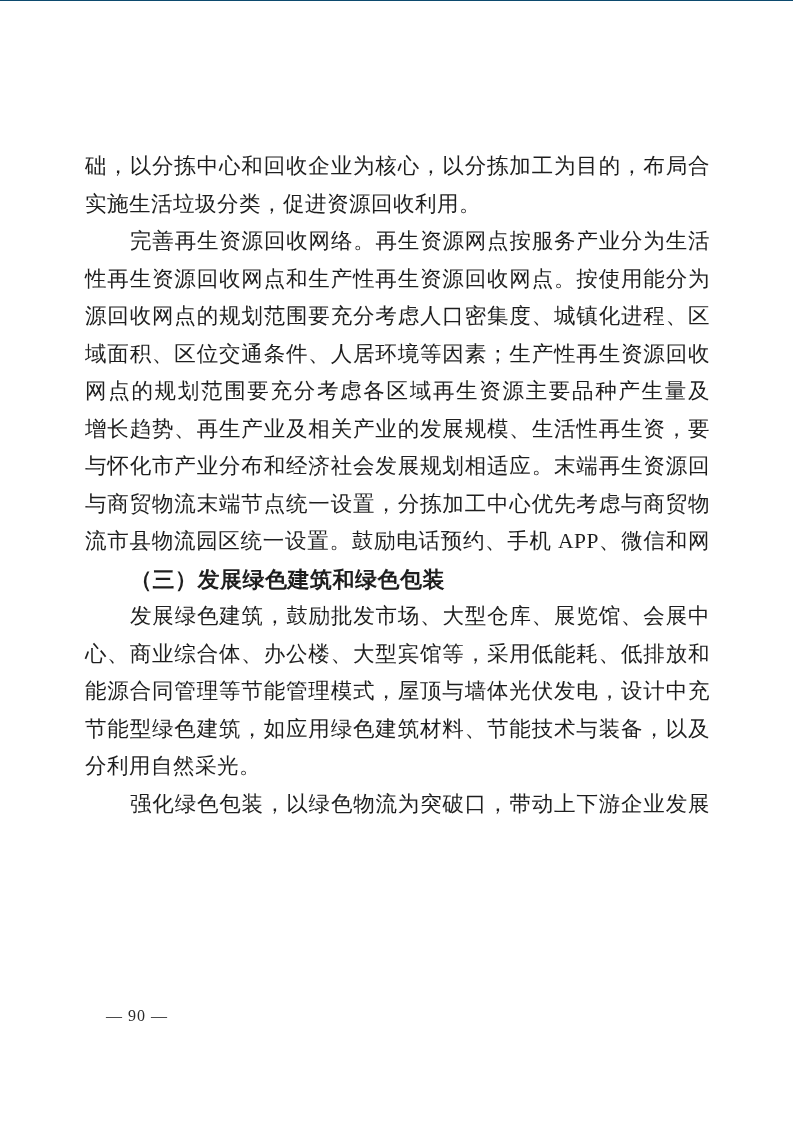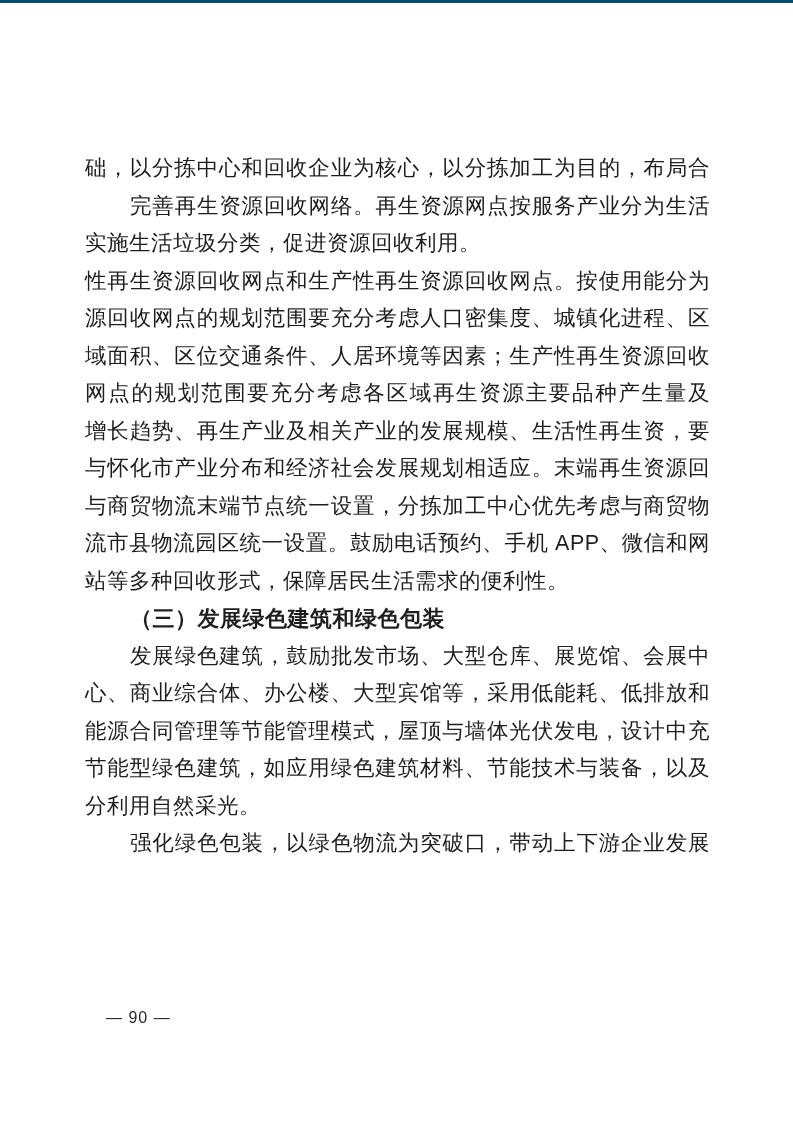--- a/index.html
+++ b/index.html
@@ -6,23 +6,23 @@
     margin: 0;
     padding: 0;
     background: #ffffff;
   }
   .page {
     position: relative;
     width: 793px;
     height: 1122px;
     background: #ffffff;
     overflow: hidden;
-    font-family: Liberation Sans, sans-serif;
+    font-family: Liberation Serif, serif;
     color: #1e1e1e;
-    border-top: 3px solid #0c4a6e; 
+    border-top: 1px solid #0c4a6e; 
     box-sizing: border-box;
   }
   .text-block {
     position: absolute;
     left: 85px;
     top: 147px;
     width: 625px;
   }
   .line {
     box-sizing: border-box;
@@ -56,31 +56,30 @@
     color: #2a2a2a;
     letter-spacing: 1px;
   }
 </style>
 </head>
 <body>
 
 <div class="page">
   <main class="text-block" id="text-block">
       <div class="line justify">础，以分拣中心和回收企业为核心，以分拣加工为目的，布局合</div>
+      <div class="line">实施生活垃圾分类，促进资源回收利用。</div>
       <div class="line indent justify">完善再生资源回收网络。再生资源网点按服务产业分为生活</div>
-      <div class="line">实施生活垃圾分类，促进资源回收利用。</div>
       <div class="line justify">性再生资源回收网点和生产性再生资源回收网点。按使用能分为</div>
       <div class="line justify">源回收网点的规划范围要充分考虑人口密集度、城镇化进程、区</div>
       <div class="line justify">域面积、区位交通条件、人居环境等因素；生产性再生资源回收</div>
       <div class="line justify">网点的规划范围要充分考虑各区域再生资源主要品种产生量及</div>
       <div class="line justify">增长趋势、再生产业及相关产业的发展规模、生活性再生资，要</div>
       <div class="line justify">与怀化市产业分布和经济社会发展规划相适应。末端再生资源回</div>
       <div class="line justify">与商贸物流末端节点统一设置，分拣加工中心优先考虑与商贸物</div>
       <div class="line justify">流市县物流园区统一设置。鼓励电话预约、手机 APP、微信和网</div>
-      <div class="line">站等多种回收形式，保障居民生活需求的便利性。</div>
       <div class="line heading indent">（三）发展绿色建筑和绿色包装</div>
       <div class="line indent justify">发展绿色建筑，鼓励批发市场、大型仓库、展览馆、会展中</div>
       <div class="line justify">心、商业综合体、办公楼、大型宾馆等，采用低能耗、低排放和</div>
       <div class="line justify">能源合同管理等节能管理模式，屋顶与墙体光伏发电，设计中充</div>
       <div class="line justify">节能型绿色建筑，如应用绿色建筑材料、节能技术与装备，以及</div>
       <div class="line">分利用自然采光。</div>
       <div class="line indent justify">强化绿色包装，以绿色物流为突破口，带动上下游企业发展</div>
     </main>
   <footer class="page-footer">
     <span>— 90 —</span>

